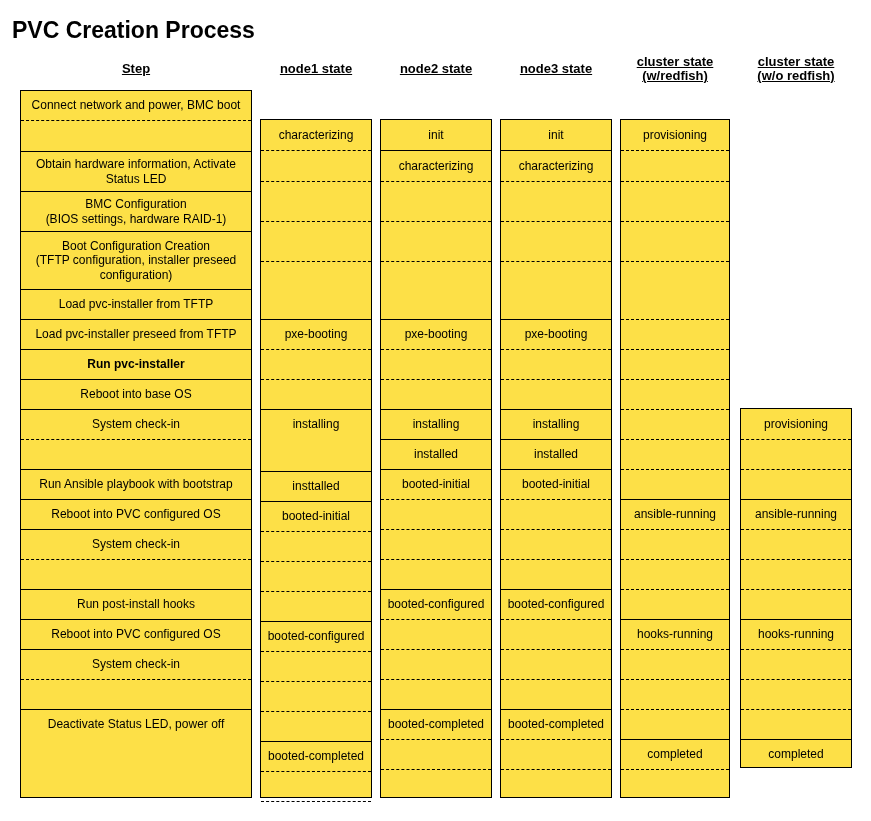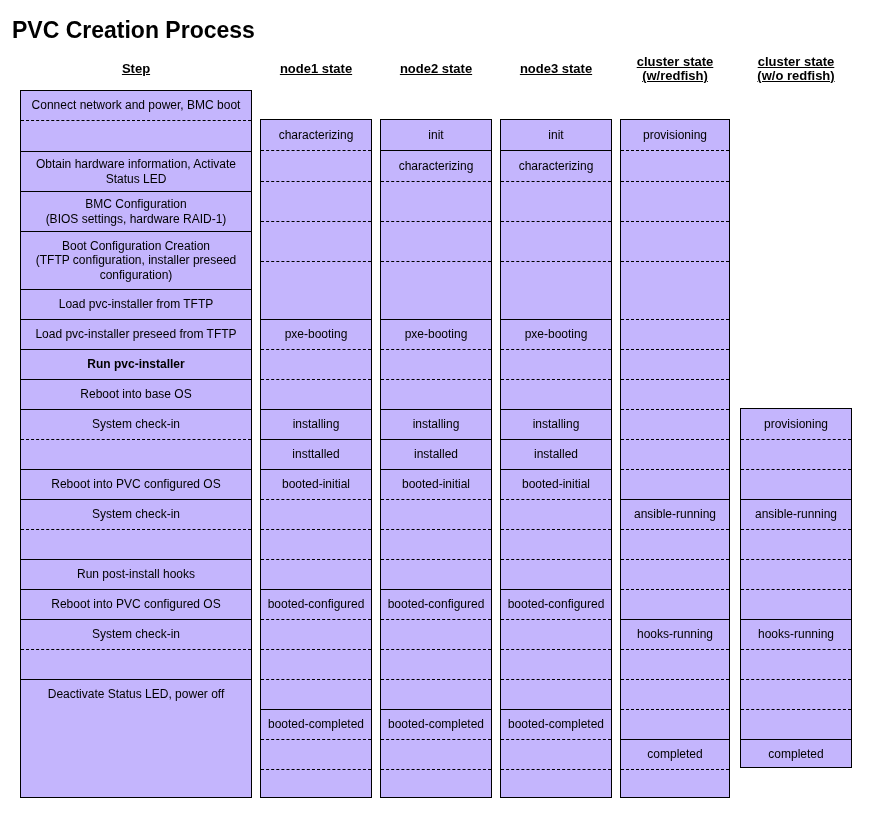--- a/index.html
+++ b/index.html
@@ -43,21 +43,21 @@
   .h-step   { left: 56px;  }
   .h-node1  { left: 236px; }
   .h-node2  { left: 356px; }
   .h-node3  { left: 476px; }
   .h-credf  { left: 595px; }
   .h-cnored { left: 716px; }
   .col {
     position: absolute;
     border: 1px solid #000000;
     box-sizing: border-box;
-    background: #c4b5fd;
+    background: #fde047;
   }
   .cell {
     box-sizing: border-box;
     display: flex;
     align-items: center;
     justify-content: center;
     text-align: center;
     font-size: 12px;
     line-height: 1.18;
     color: #000000;
@@ -91,40 +91,41 @@
         <div class="cell bt-solid" style="height: 40px;">BMC Configuration
 (BIOS settings, hardware RAID-1)</div>
         <div class="cell bt-solid" style="height: 58px;">Boot Configuration Creation
 (TFTP configuration, installer preseed configuration)</div>
         <div class="cell bt-solid" style="height: 30px;">Load pvc-installer from TFTP</div>
         <div class="cell bt-solid" style="height: 30px;">Load pvc-installer preseed from TFTP</div>
         <div class="cell bt-solid" style="height: 30px; font-weight: bold;">Run pvc-installer</div>
         <div class="cell bt-solid" style="height: 30px;">Reboot into base OS</div>
         <div class="cell bt-solid" style="height: 30px;">System check-in</div>
         <div class="cell bt-dashed" style="height: 30px;"></div>
+        <div class="cell bt-solid" style="height: 30px;">Run Ansible playbook with bootstrap</div>
         <div class="cell bt-solid" style="height: 30px;">Reboot into PVC configured OS</div>
         <div class="cell bt-solid" style="height: 30px;">System check-in</div>
         <div class="cell bt-dashed" style="height: 30px;"></div>
         <div class="cell bt-solid" style="height: 30px;">Run post-install hooks</div>
         <div class="cell bt-solid" style="height: 30px;">Reboot into PVC configured OS</div>
         <div class="cell bt-solid" style="height: 30px;">System check-in</div>
         <div class="cell bt-dashed" style="height: 30px;"></div>
         <div class="cell bt-solid" style="height: 30px;">Deactivate Status LED, power off</div>
       </div>
       <div class="col" style="left: 260px; top: 119px; width: 112px; height: 679px;">
         <div class="cell" style="height: 30px;">characterizing</div>
         <div class="cell bt-dashed" style="height: 31px;"></div>
         <div class="cell bt-dashed" style="height: 40px;"></div>
         <div class="cell bt-dashed" style="height: 40px;"></div>
         <div class="cell bt-dashed" style="height: 58px;"></div>
         <div class="cell bt-solid" style="height: 30px;">pxe-booting</div>
         <div class="cell bt-dashed" style="height: 30px;"></div>
         <div class="cell bt-dashed" style="height: 30px;"></div>
         <div class="cell bt-solid" style="height: 30px;">installing</div>
-        <div class="cell bt-solid" style="height: 30px;">insttalled</div>
+        <div class="cell bt-solid" style="height: 30px; margin-top: 32px;">insttalled</div>
         <div class="cell bt-solid" style="height: 30px;">booted-initial</div>
         <div class="cell bt-dashed" style="height: 30px;"></div>
         <div class="cell bt-dashed" style="height: 30px;"></div>
         <div class="cell bt-dashed" style="height: 30px;"></div>
         <div class="cell bt-solid" style="height: 30px;">booted-configured</div>
         <div class="cell bt-dashed" style="height: 30px;"></div>
         <div class="cell bt-dashed" style="height: 30px;"></div>
         <div class="cell bt-dashed" style="height: 30px;"></div>
         <div class="cell bt-solid" style="height: 30px;">booted-completed</div>
         <div class="cell bt-dashed" style="height: 30px;"></div>

